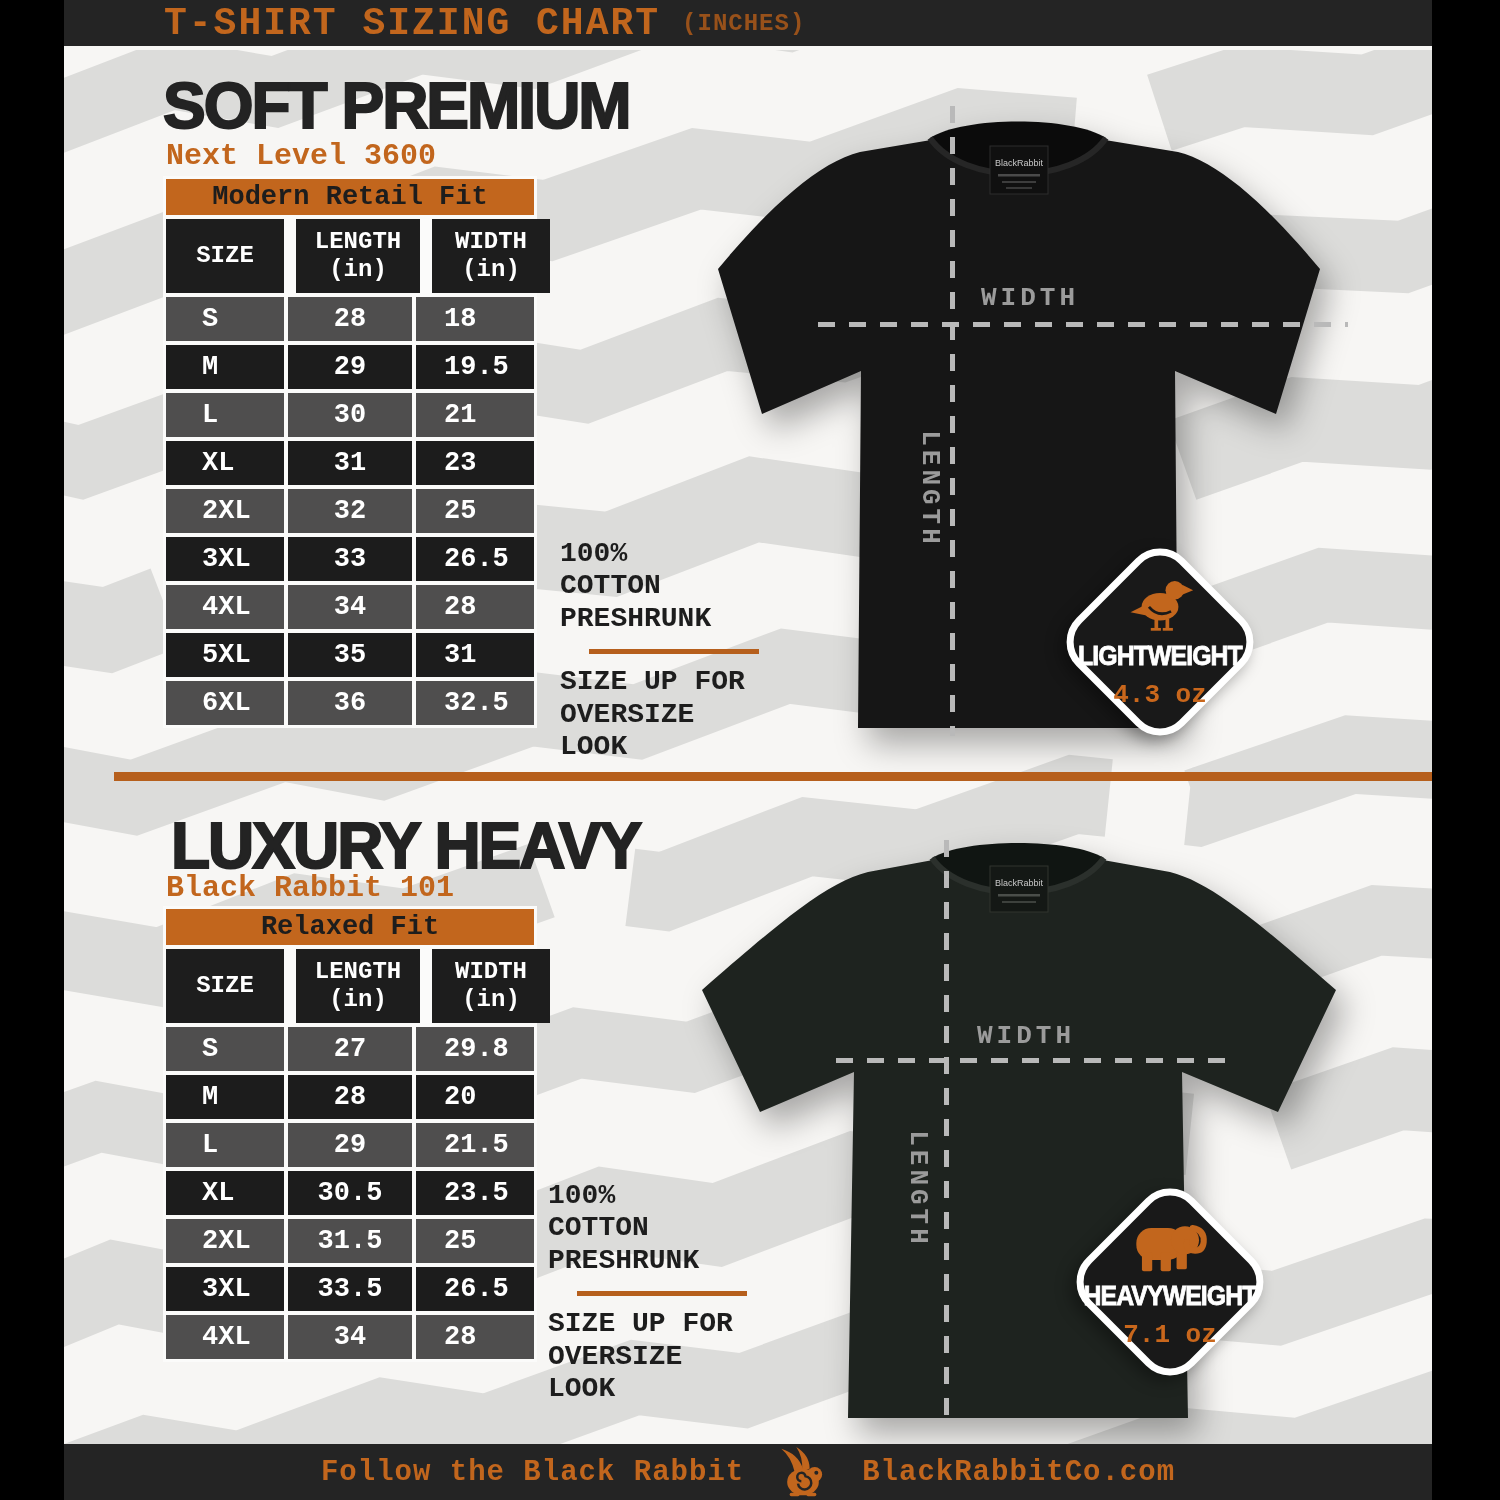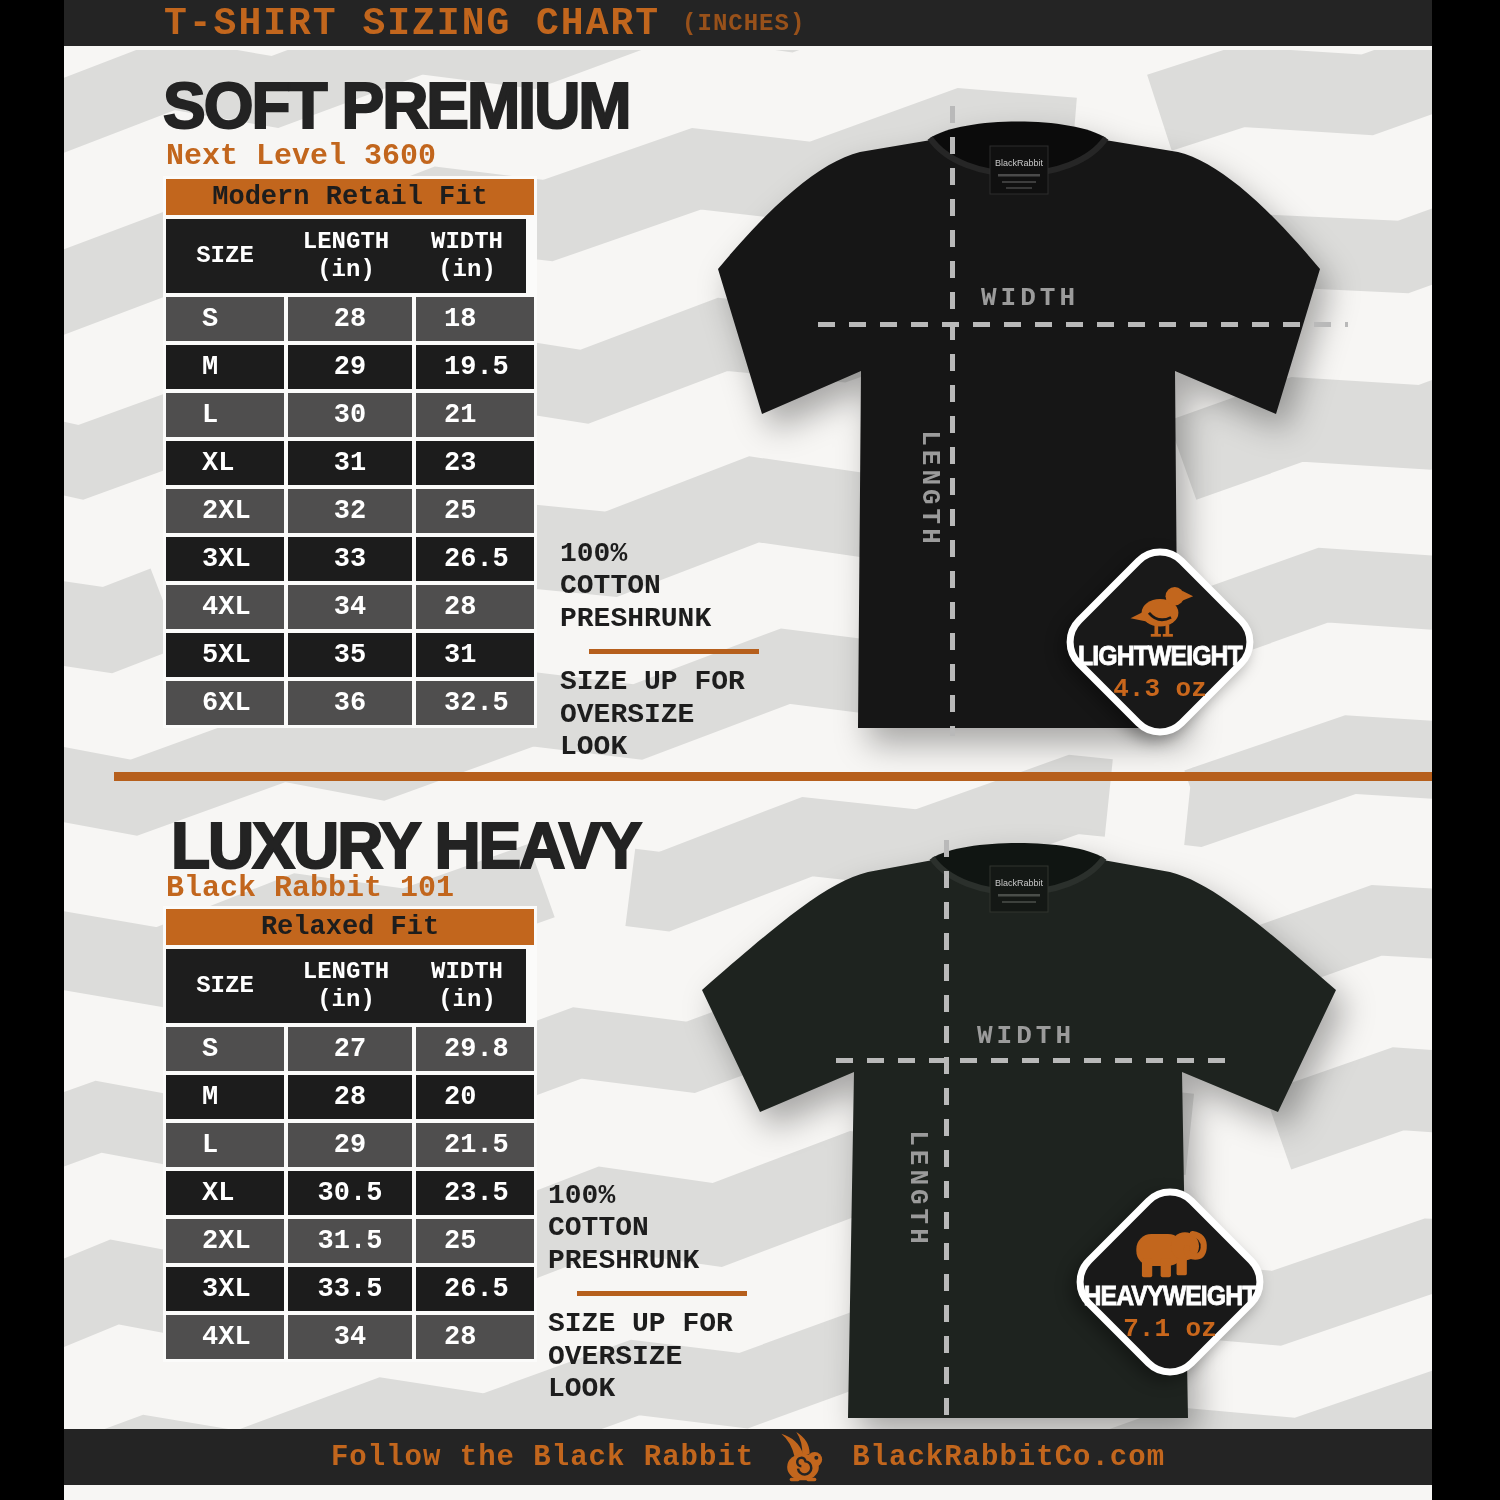--- a/index.html
+++ b/index.html
@@ -17,21 +17,21 @@
   .topbar-title{color:#c2661d;font-weight:700;font-size:38px;letter-spacing:2px;}
   .topbar-sub{color:#a5561a;font-weight:700;font-size:24px;letter-spacing:1px;margin-left:22px;opacity:.9;}
   
   .sec-title{position:absolute;z-index:2;color:#232323;font-family:"Liberation Sans","DejaVu Sans",sans-serif;
              font-weight:700;font-size:64px;letter-spacing:-2px;-webkit-text-stroke:2px #232323;line-height:1;}
   .sec-sub{position:absolute;z-index:2;color:#c2661d;font-weight:700;font-size:30px;line-height:1;}
   
   .sizing-table{position:absolute;width:368px;z-index:2;background:#fbfbfa;padding:3px;box-sizing:content-box;}
   .fit-banner{height:36px;background:#c2661d;color:#1d1d1d;font-weight:700;font-size:27px;
               display:flex;align-items:center;justify-content:center;margin-bottom:4px;}
-  .thead{display:grid;grid-template-columns:118px 124px 118px;gap:0;}
+  .thead{display:grid;grid-template-columns:118px 124px 118px;gap:12px;}
   .thead .hcell{background:#1d1d1d;color:#fff;font-weight:700;font-size:24px;height:74px;
                 display:flex;align-items:center;justify-content:center;text-align:center;line-height:1.15;}
   .trow{display:grid;grid-template-columns:118px 124px 118px;gap:4px;margin-top:4px;}
   .trow .tcell{height:44px;color:#fff;font-weight:700;font-size:27px;display:flex;align-items:center;}
   .trow.grey .tcell{background:#4f4e4e;}
   .trow.dark .tcell{background:#1c1c1c;}
   .c-size{padding-left:36px;}
   .c-len{justify-content:center;}
   .c-wid{padding-left:28px;}
   .pre{white-space:pre-line;}
@@ -47,29 +47,29 @@
   .meas.rot{transform:rotate(90deg);}
   
   .note-block{position:absolute;z-index:2;width:228px;text-align:left;color:#1d1d1d;
               font-weight:700;font-size:28px;line-height:1.16;}
   .note-divider{width:170px;height:5px;background:#b65f1c;margin:14px auto 12px auto;}
   
   .badge{position:absolute;width:224px;height:224px;z-index:4;}
   .badge .diamond{position:absolute;inset:36px;transform:rotate(45deg);background:#191919;
                   border:7px solid #fff;border-radius:34px;box-shadow:0 8px 16px rgba(0,0,0,.35);}
   .badge .badge-inner{position:absolute;inset:0;display:flex;flex-direction:column;align-items:center;
-                      justify-content:center;gap:2px;}
+                      justify-content:center;gap:8px;}
   .badge-label{color:#fff;font-family:"Liberation Sans","DejaVu Sans",sans-serif;font-weight:700;
                font-size:27px;letter-spacing:-1px;-webkit-text-stroke:.8px #fff;transform:scaleX(.92);}
   .badge-weight{color:#c9671c;font-weight:700;font-size:26px;}
   
   .big-divider{position:absolute;left:114px;top:772px;width:1320px;height:9px;background:#b65f1c;z-index:2;}
   
-  .footerbar{position:absolute;left:64px;right:68px;bottom:15px;height:56px;background:#242424;z-index:5;
-             display:flex;align-items:center;justify-content:center;gap:24px;}
+  .footerbar{position:absolute;left:64px;right:68px;bottom:0;height:56px;background:#242424;z-index:5;
+             display:flex;align-items:center;justify-content:center;gap:34px;}
   .footer-text{color:#c2661d;font-weight:700;font-size:29px;letter-spacing:1px;}
 </style>
 </head>
 <body>
 
 <div class="page">
 
   <svg class="stripes" viewBox="0 0 1370 1400" preserveAspectRatio="none">
     <g transform="rotate(-9 685 700)" stroke="#dcdcda" fill="none" stroke-linejoin="miter">
       <path stroke-width="70" d="M-160,-30 l140,-30 90,34 150,-32 100,34 150,-30 110,32 150,-30 110,34 160,-32 120,30 160,-28 130,30 150,-30"></path>

